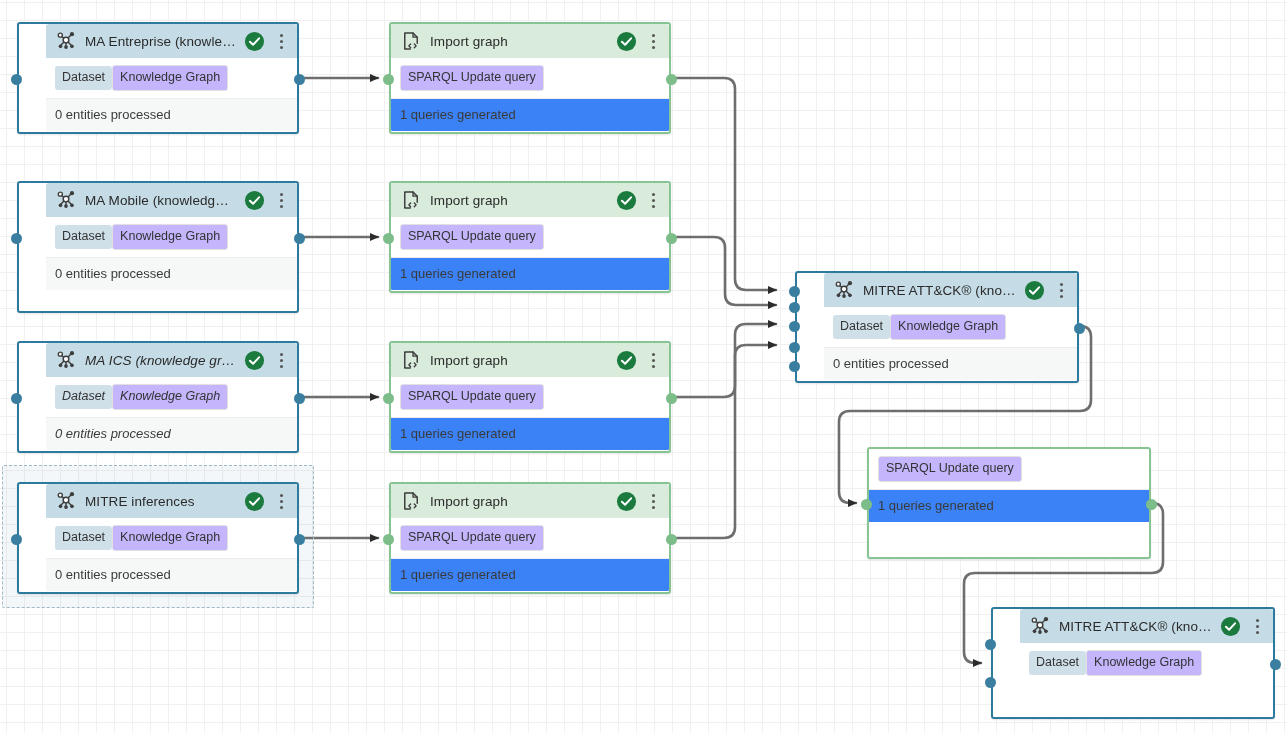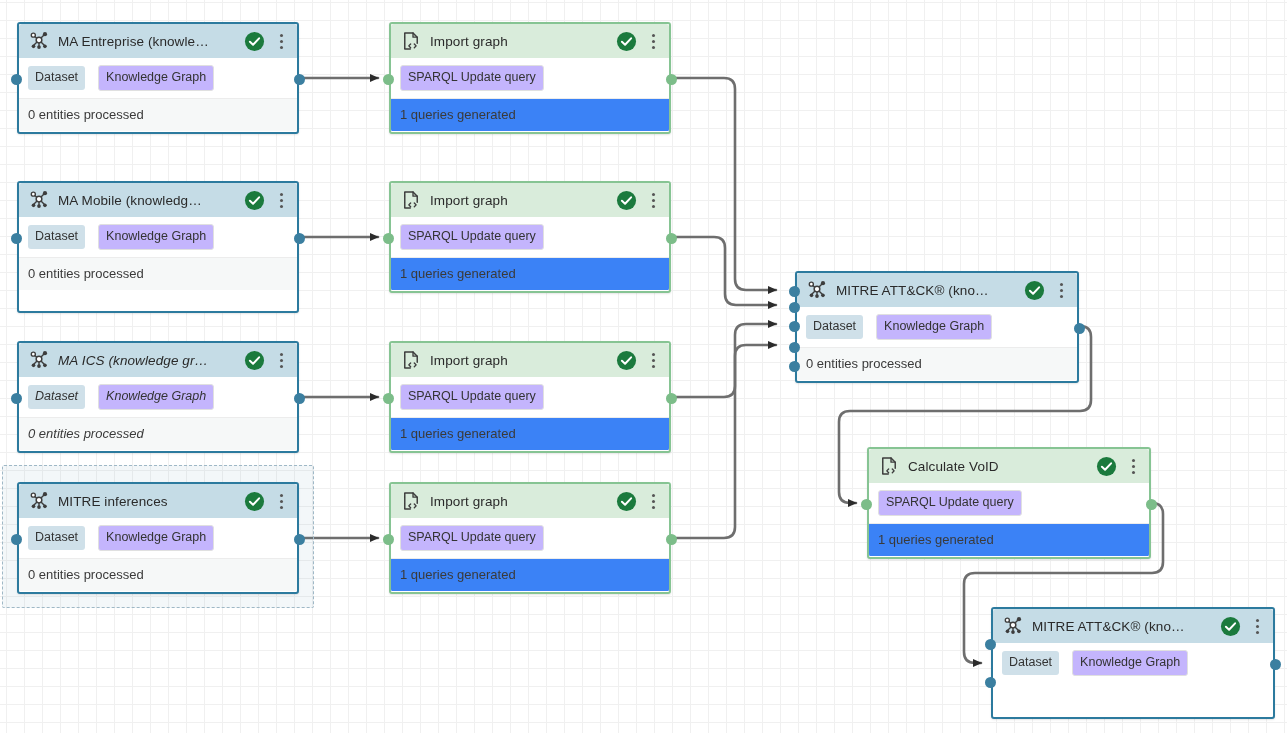--- a/index.html
+++ b/index.html
@@ -34,20 +34,21 @@
   }
   .node .inner {
     border-radius: 3px;
     overflow: hidden;
     height: 100%;
     width: 100%;
   }
   .node.kg {
     border: 2px solid #2c7a9e;
     box-shadow: 0 1px 2px rgba(0,0,0,.10);
+    padding-left: 27px;
   }
   .node.op {
     border: 2px solid #86c493;
     box-shadow: 0 1px 2px rgba(0,0,0,.10);
   }
 
   .hdr {
     display: flex;
     align-items: center;
     height: 34px;
@@ -73,21 +74,21 @@
     width: 16px; height: 20px;
     display: flex; flex-direction: column;
     align-items: center; justify-content: center; gap: 3px;
     cursor: pointer;
   }
   .kebab i { width: 3px; height: 3px; border-radius: 50%; background: #555; display:block; }
 
   .body {
     background: #ffffff;
     padding: 7px 9px 7px 9px;
-    display: flex; align-items: center; gap: 13px;
+    display: flex; align-items: center; gap: 0;
     min-height: 34px;
   }
   .chip {
     font-size: 12.5px;
     line-height: 1;
     padding: 5px 7px 6px;
     border-radius: 3px;
     white-space: nowrap;
     color: #333;
   }
@@ -470,37 +471,20 @@
     <div class="port blue" style="left:-8px; top:13px;"></div>
     <div class="port blue" style="left:-8px; top:29px;"></div>
     <div class="port blue" style="left:-8px; top:48px;"></div>
     <div class="port blue" style="left:-8px; top:69px;"></div>
     <div class="port blue" style="left:-8px; top:88px;"></div>
     <div class="port blue" style="right:-8px; top:50px;"></div>
   </div>
 
   <div class="node op" style="left:867px; top:447px; width:284px; height:112px;">
     <div class="inner">
-      <div class="hdr">
-        <svg class="hdr-icon" viewBox="0 0 24 24">
-          <path d="M5.2 3.2 H14.2 L18.8 7.8 V14.5 M5.2 3.2 V20.8 H11.2" stroke="#3d3d3d" stroke-width="1.6" fill="none" stroke-linecap="round" stroke-linejoin="round"></path>
-          <path d="M14.2 3.2 V7.8 H18.8" stroke="#3d3d3d" stroke-width="1.5" fill="none" stroke-linecap="round" stroke-linejoin="round"></path>
-          <path d="M11.6 15.2 L9.6 17.3 L11.6 19.4 M15.6 15.2 L17.6 17.3 L15.6 19.4" stroke="#3d3d3d" stroke-width="1.5" fill="none" stroke-linecap="round" stroke-linejoin="round"></path>
-        </svg>
-        <span class="hdr-title">Calculate VoID</span>
-        <svg class="status-ok" viewBox="0 0 22 22">
-          <circle cx="11" cy="11" r="10" fill="#1b7a3d"></circle>
-          <path d="M6.2 11.3 L9.5 14.4 L15.8 7.7" stroke="#fff" stroke-width="2.1" fill="none" stroke-linecap="round" stroke-linejoin="round"></path>
-        </svg>
-        <span class="kebab">
-            <i></i>
-            <i></i>
-            <i></i>
-          </span>
-      </div>
       <div class="body">
         <span class="chip plain">SPARQL Update query</span>
       </div>
       <div class="footer">1 queries generated</div>
     </div>
     <div class="port green" style="left:-8px; top:50px;"></div>
     <div class="port green" style="right:-8px; top:50px;"></div>
   </div>
 
   <div class="node kg" style="left:991px; top:607px; width:284px; height:112px;">

